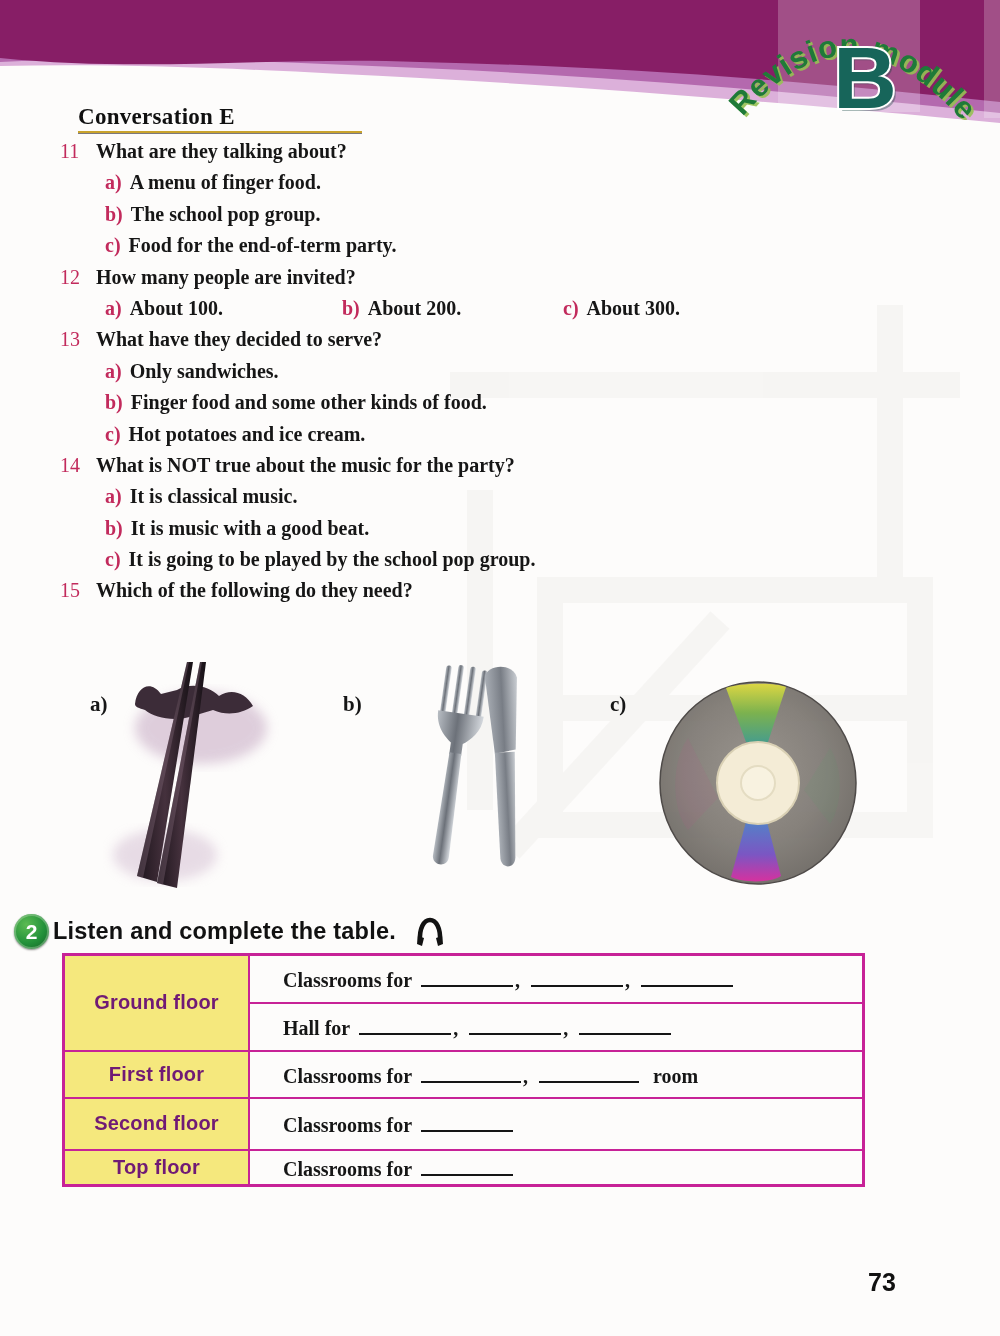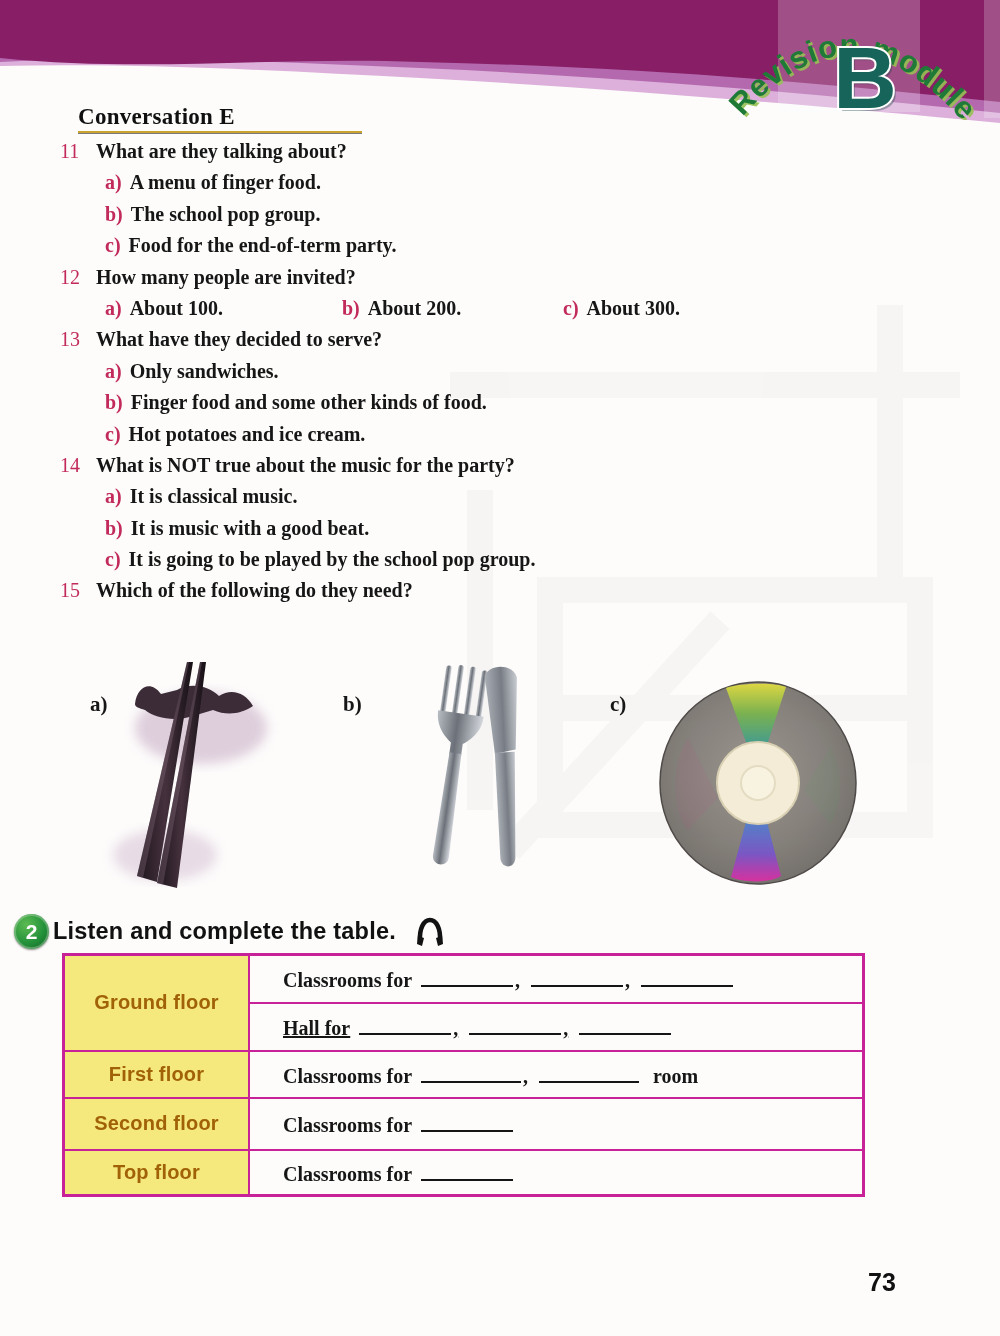--- a/index.html
+++ b/index.html
@@ -36,24 +36,24 @@
      color:#fff;font:700 21px/35px "Liberation Sans",sans-serif;text-align:center;}
   .act2 .instr{margin-left:4px;font:700 23.5px "Liberation Sans",sans-serif;color:#111;
      letter-spacing:.2px;}
   .act2 .hp{margin-left:18px;}
   
   .floors{position:absolute;left:62px;top:953px;width:803px;border-collapse:collapse;z-index:3;
      table-layout:fixed;}
   .floors td{border:2.4px solid #c72297;}
   .floors{border:3px solid #c72297;}
   td.floor{width:181px;background:#f5e87d;text-align:center;
-     font:700 20px "Liberation Sans",sans-serif;color:#a16207;letter-spacing:.2px;}
+     font:700 20px "Liberation Sans",sans-serif;color:#701a75;letter-spacing:.2px;}
   td.cell{padding-left:33px;background:#fdfcfb;
      font:700 20px "Liberation Serif",serif;white-space:nowrap;}
-  .r1{height:48px;} .r2{height:48px;text-decoration:underline;} .r3{height:47px;} .r4{height:52px;} .r5{height:46px;}
+  .r1{height:48px;} .r2{height:48px;} .r3{height:47px;} .r4{height:52px;} .r5{height:36px;}
   .blank{display:inline-block;width:92px;height:1em;border-bottom:2.5px solid #151515;
      margin:0 2px 0 9px;}
   .blank.wide{width:100px;}
   .cm{margin-right:2px;}
   .sfx{margin-left:12px;}
   
   .pagenum{position:absolute;left:868px;top:1268px;font:700 25px "Liberation Sans",sans-serif;
      color:#111;z-index:3;}
 </style>
 </head>

